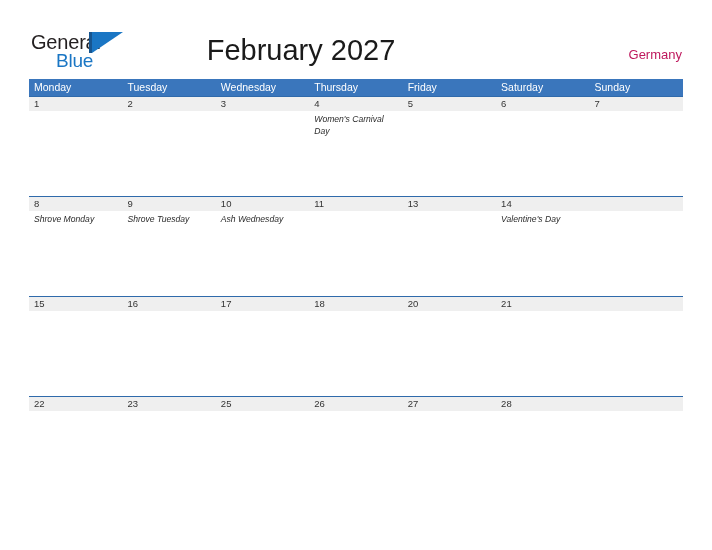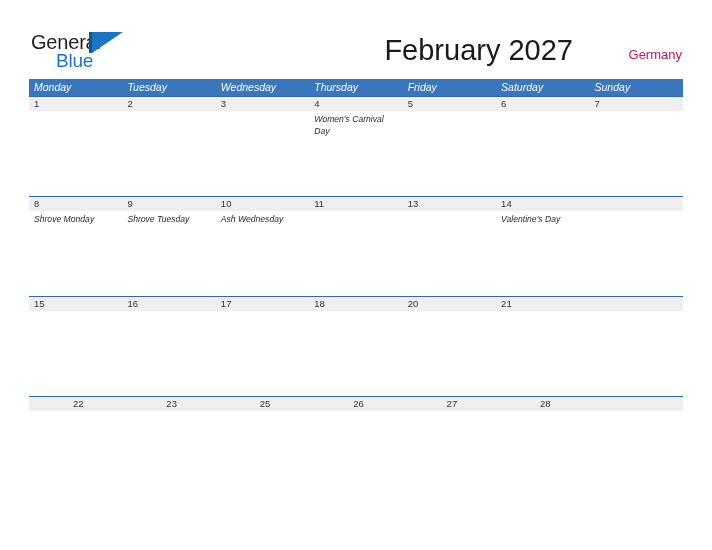--- a/index.html
+++ b/index.html
@@ -71,24 +71,24 @@
     left: 3px;
     top: 0;
     width: 0;
     height: 0;
     border-top: 21px solid #1a76c4;
     border-right: 31px solid transparent;
   }
 
   .month-title {
     position: absolute;
-    left: 3px;
+    left: 16px;
     top: 33px;
     width: 570px;
-    text-align: right;
+    text-align: center;
     font-size: 29px;
     color: #1a1a1a;
     letter-spacing: 0px;
     line-height: 34px;
   }
 
   .country {
     position: absolute;
     right: 30px;
     top: 47px;
@@ -103,41 +103,39 @@
     left: 29px;
     top: 79px;
     width: 654px;
   }
 
   .weekday-header {
     display: flex;
     width: 654px;
     height: 17px;
     background: #3a76bc;
-    font-style: italic;
   }
   .weekday-cell {
     width: 93.43px;
     box-sizing: border-box;
     padding-left: 5px;
     color: #ffffff;
     font-size: 10.5px;
     line-height: 17px;
     white-space: nowrap;
     overflow: hidden;
   }
 
   .week-row {
     position: relative;
     width: 654px;
     height: 100px;
   }
   .week-row.last {
     height: 96px;
-    text-align: center;
   }
 
   .week-topline {
     position: absolute;
     left: 0;
     top: 0;
     width: 654px;
     height: 1px;
     background: #2f6aab;
   }

